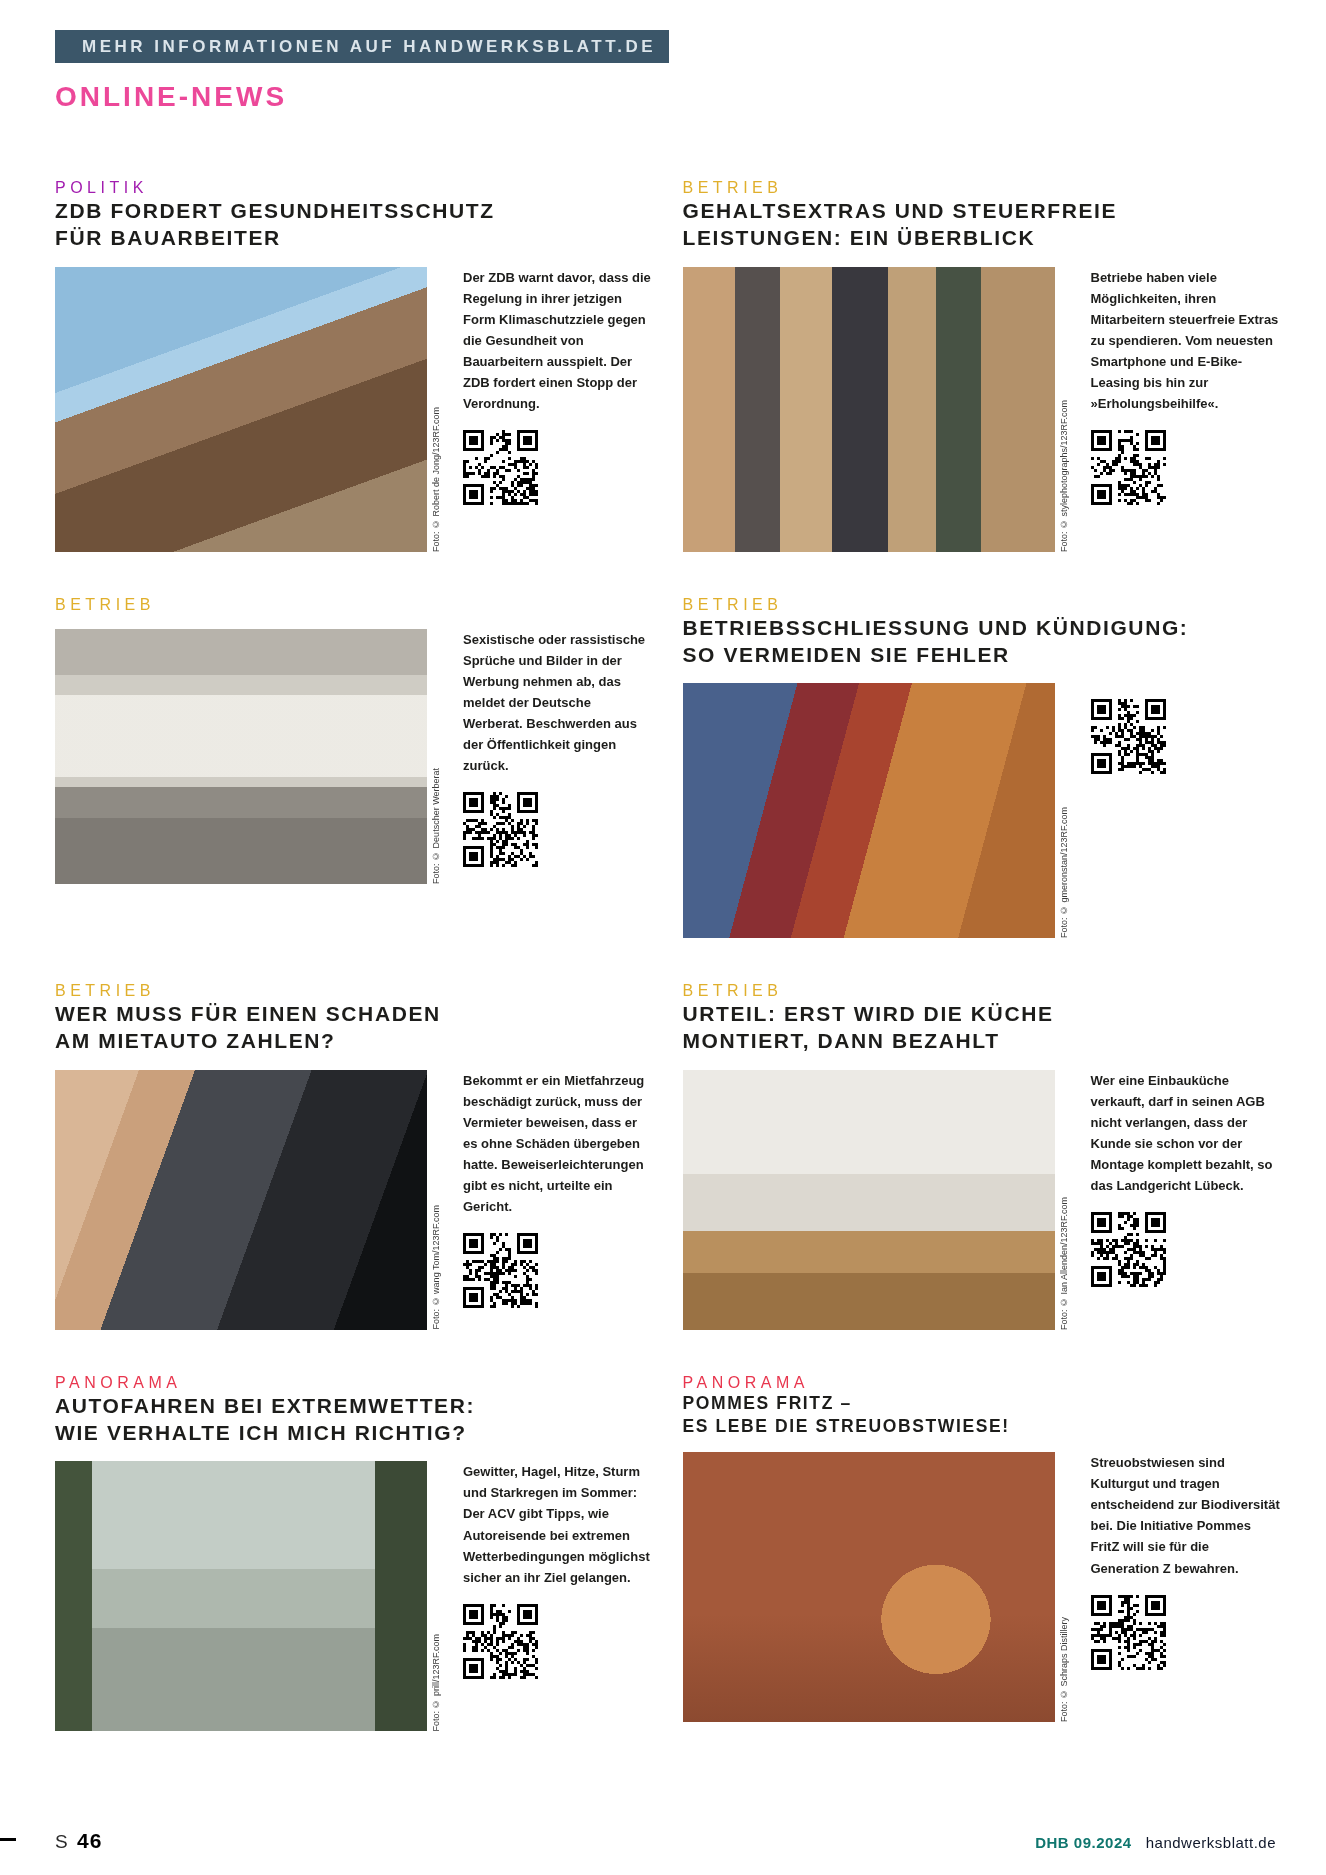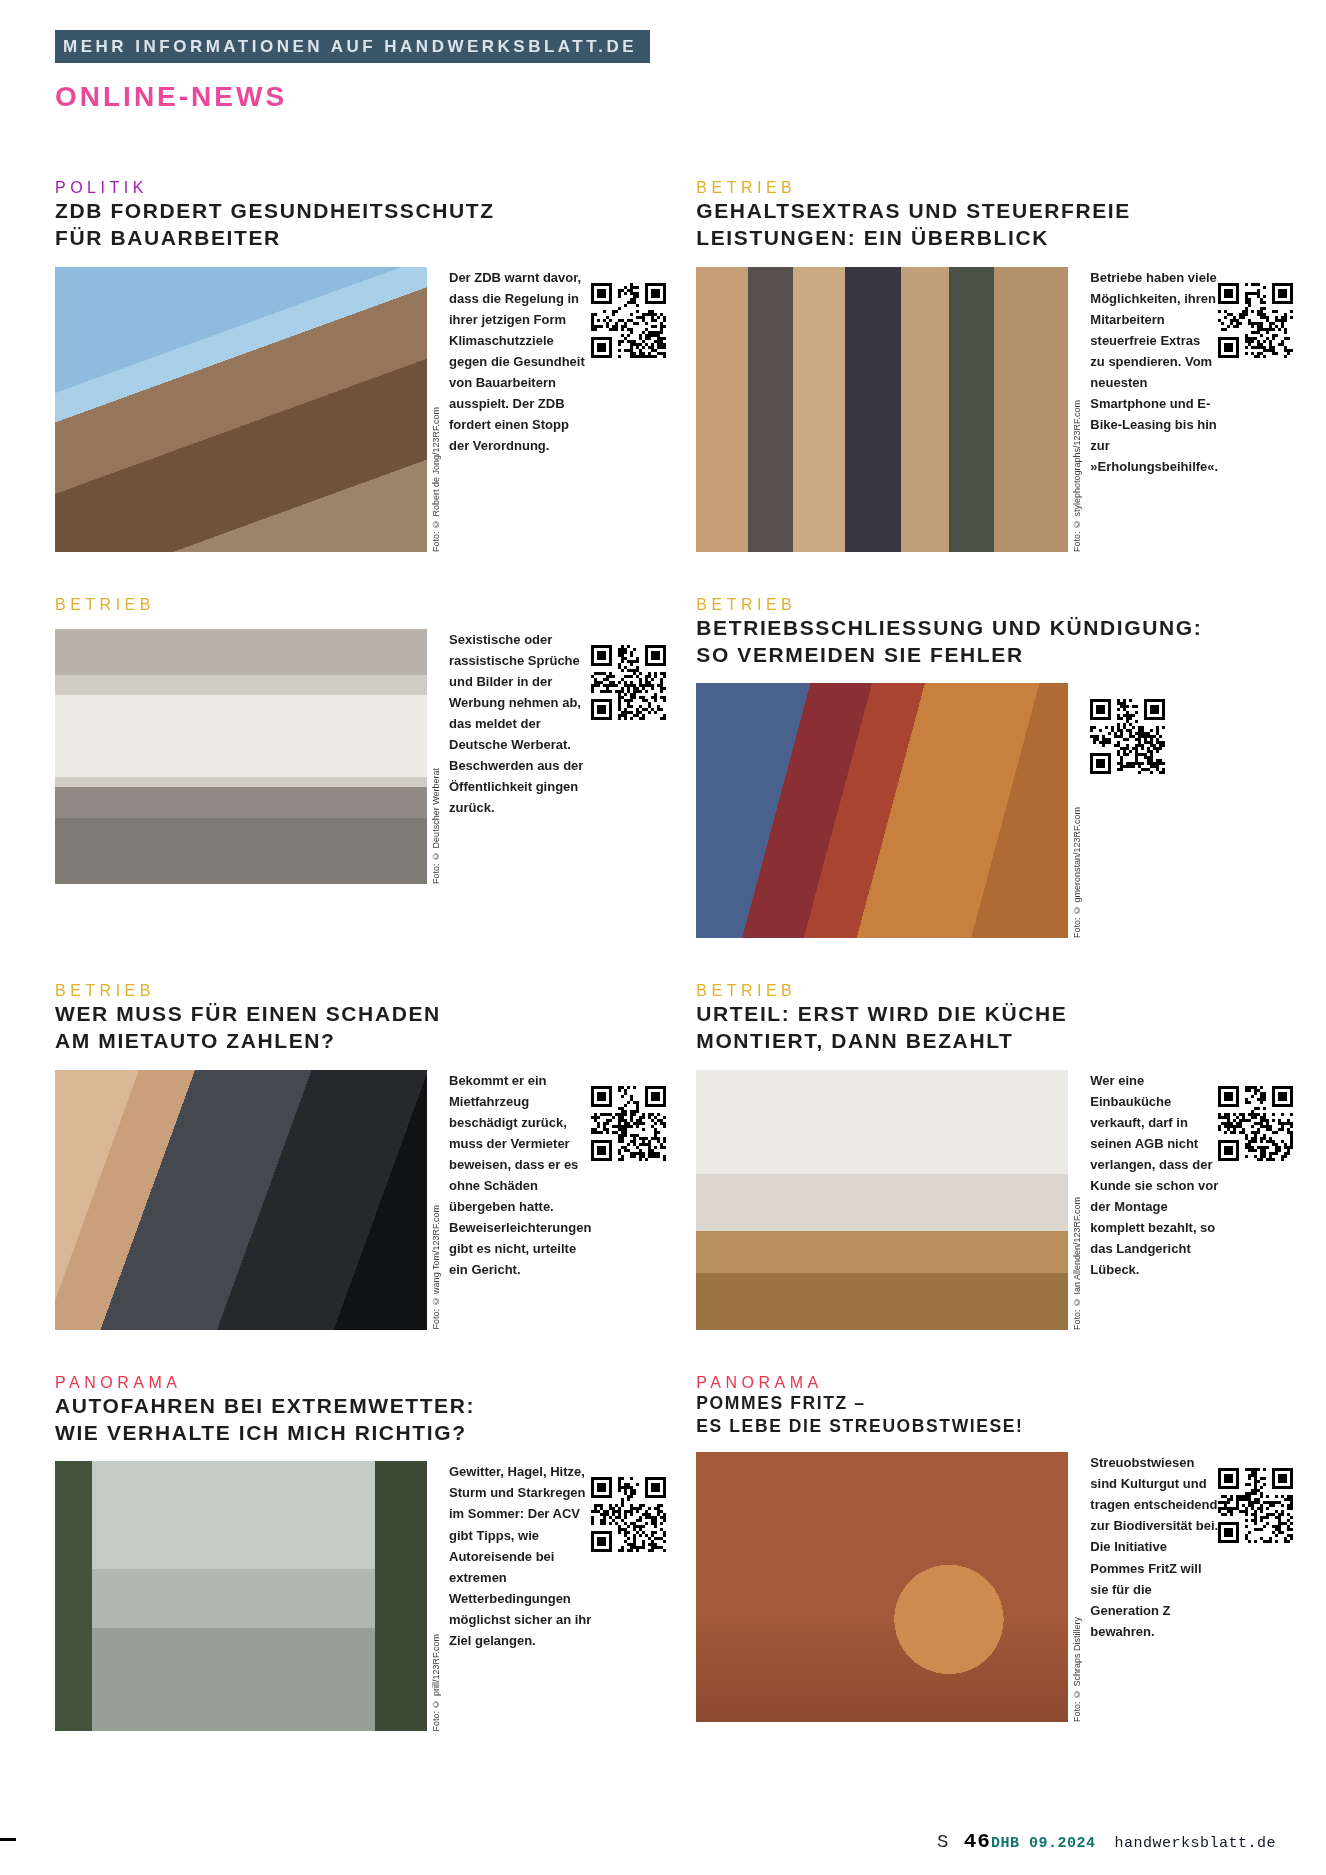--- a/index.html
+++ b/index.html
@@ -8,21 +8,21 @@
     width:1326px; height:1875px; overflow:hidden; position:relative;
     font-family:"Liberation Sans", sans-serif; color:#1d1d1b;
     display:flex; flex-direction:column;
     padding:30px 46px 0 55px;
   }
   
   .banner {
     display:inline-block; align-self:flex-start;
     background:#3b5669; color:#dbe4ea;
     font-size:17px; font-weight:700; letter-spacing:3.5px;
-    padding:7px 13px 6px 8px; white-space:nowrap;
+    padding:7px 13px 6px 27px; white-space:nowrap;
   }
   h1.page-title {
     margin-top:18px;
     font-size:28px; font-weight:700; letter-spacing:3px; color:#ec4899;
   }
   
   .grid {
     margin-top:66px;
     display:grid; grid-template-columns:1fr 1fr;
     column-gap:30px; row-gap:44px;
@@ -37,38 +37,38 @@
   article h2.headline-small { font-size:17.5px; }
   .content { display:flex; margin-top:15px; gap:22px; }
   .photo {
     width:372px; flex:none; position:relative; height:260px;
   }
   .credit {
     position:absolute; right:-14px; bottom:0;
     writing-mode:vertical-rl; transform:rotate(180deg);
     font-size:9px; line-height:1; color:#3a3a3a; white-space:nowrap;
   }
-  .text-col { flex:1; display:flex; flex-direction:row; min-width:0; }
+  .text-col { flex:1; display:flex; flex-direction:column; min-width:0;margin-left:14px; }
   .text-col p {
     font-size:13px; font-weight:700; line-height:1.62; color:#1d1d1b;
   }
   .qr { margin-top:16px; width:75px; height:75px; }
   
   .img-0{background:linear-gradient(160deg,#8fbcdc 0 30%,#aacfe8 30% 37%,#96765a 37% 54%,#6f523a 54% 78%,#9c8468 78% 100%);}
   .img-1{background:linear-gradient(90deg,#c7a077 0 14%,#56504e 14% 26%,#c9aa82 26% 40%,#39383e 40% 55%,#bfa078 55% 68%,#475244 68% 80%,#b3916a 80% 100%);}
   .img-2{background:linear-gradient(180deg,rgba(236,234,228,0) 0 26%,rgba(238,236,230,.95) 26% 58%,rgba(0,0,0,0) 58% 100%),linear-gradient(180deg,#b7b3ab 0 18%,#cfccc4 18% 62%,#8f8b84 62% 74%,#7e7a74 74% 100%);}
   .img-3{background:linear-gradient(105deg,#49618c 0 26%,#8a2f33 26% 40%,#a8442f 40% 52%,#c8803f 52% 78%,#b06a33 78% 100%);}
   .img-4{background:linear-gradient(110deg,#d9b696 0 18%,#caa07c 18% 30%,#45484e 30% 55%,#26282c 55% 80%,#101214 80% 100%);}
   .img-5{background:linear-gradient(180deg,#eceae5 0 40%,#dcd8d0 40% 62%,#b9905e 62% 78%,#9a7244 78% 100%);}
   .img-6{background:linear-gradient(90deg,#44543c 0 10%,rgba(0,0,0,0) 10% 86%,#3c4a36 86% 100%),linear-gradient(180deg,#c3cdc6 0 40%,#aeb8ae 40% 62%,#97a096 62% 100%);}
   .img-7{background:radial-gradient(circle at 68% 62%,#cf8a50 0 18%,rgba(0,0,0,0) 18%),linear-gradient(180deg,#a4593a 0 60%,#8c4a30 100%);}
   
   footer {
     margin-top:auto; padding:0 4px 22px 0;
-    display:flex; justify-content:flex-end; align-items:baseline;font-family:Liberation Mono, monospace;
+    display:flex; justify-content:space-between; align-items:baseline;
   }
   .page-no { font-size:19px; letter-spacing:2px; color:#2a2a2a; }
   .page-no b { font-size:21px; letter-spacing:1px; color:#000; }
   .issue { font-size:15px; }
   .issue b { letter-spacing:.5px; color:#0f766e; }
   .issue .site { font-weight:400; color:#0f172a; margin-left:10px; letter-spacing:.5px; }
   .page-mark { position:absolute; left:0; bottom:34px; width:16px; height:3px; background:#000; }
 </style>
 </head>
 <body>

